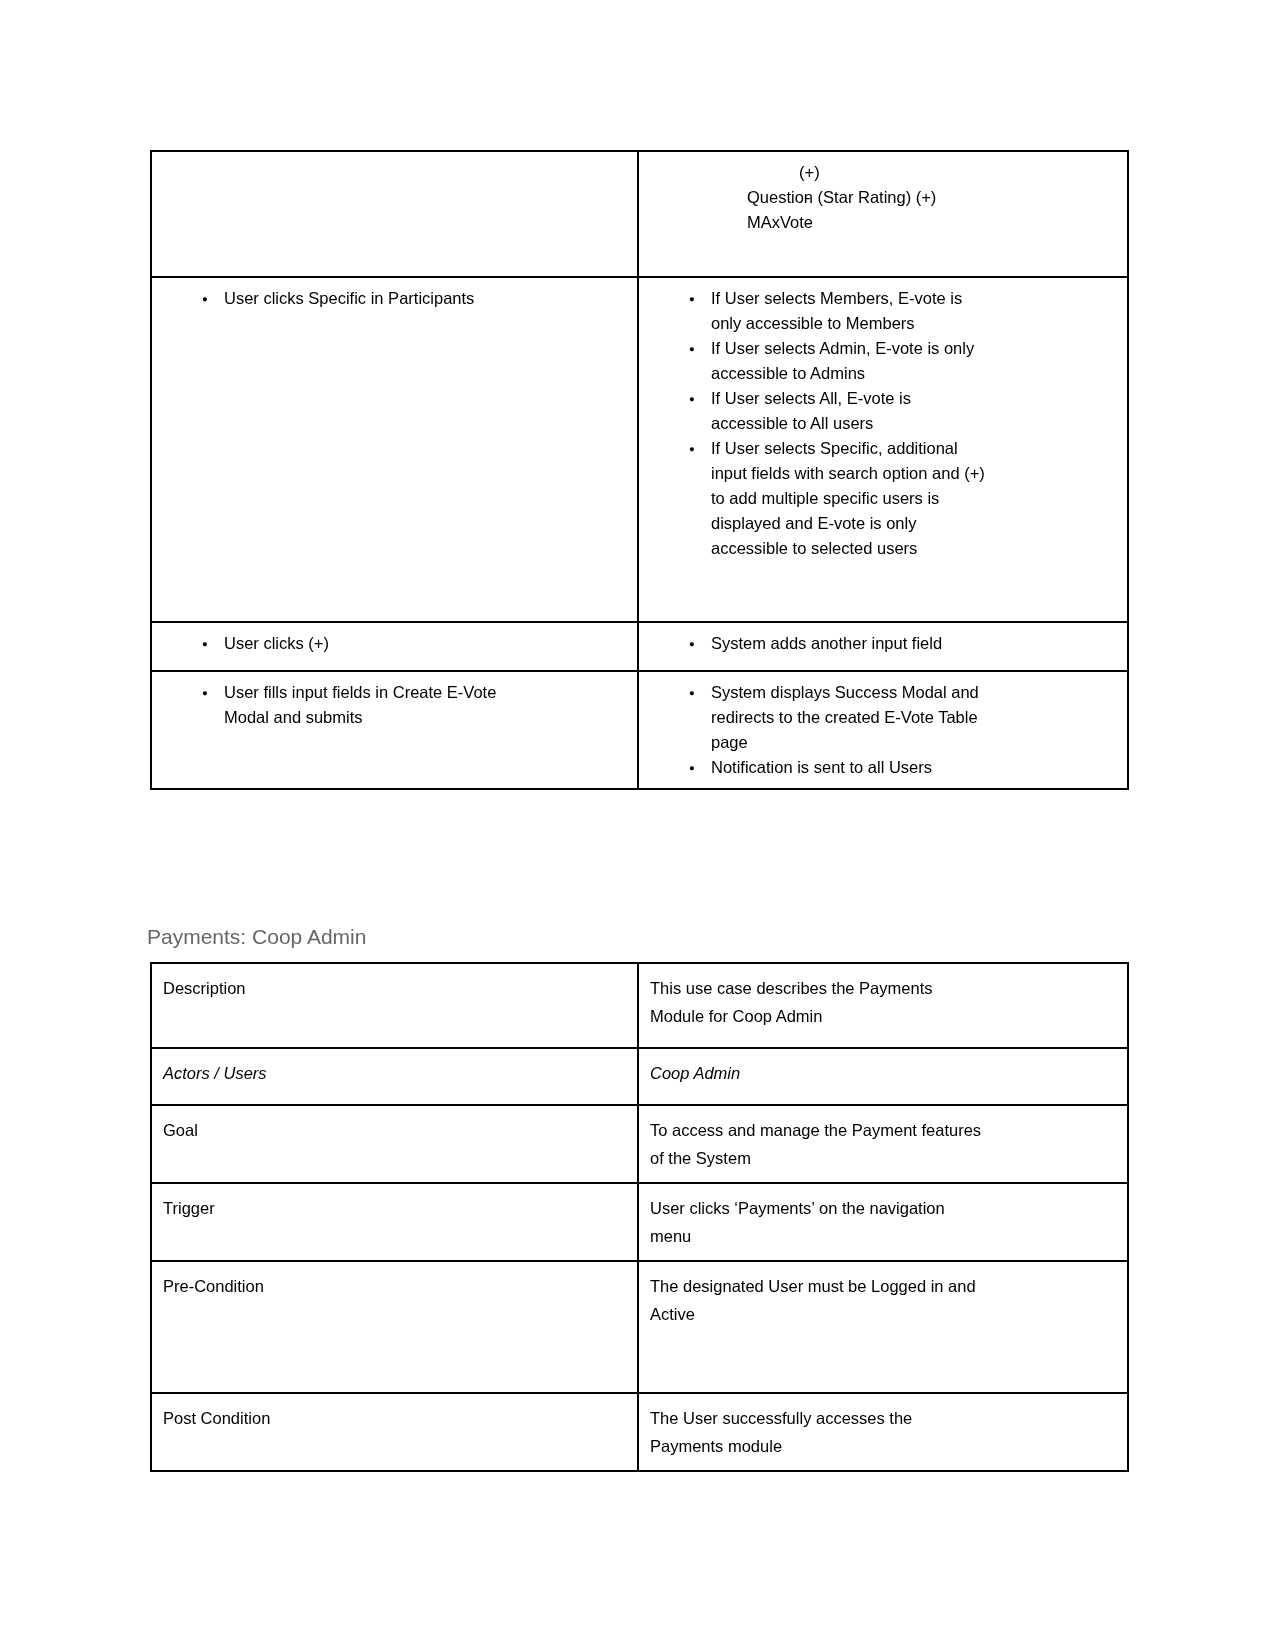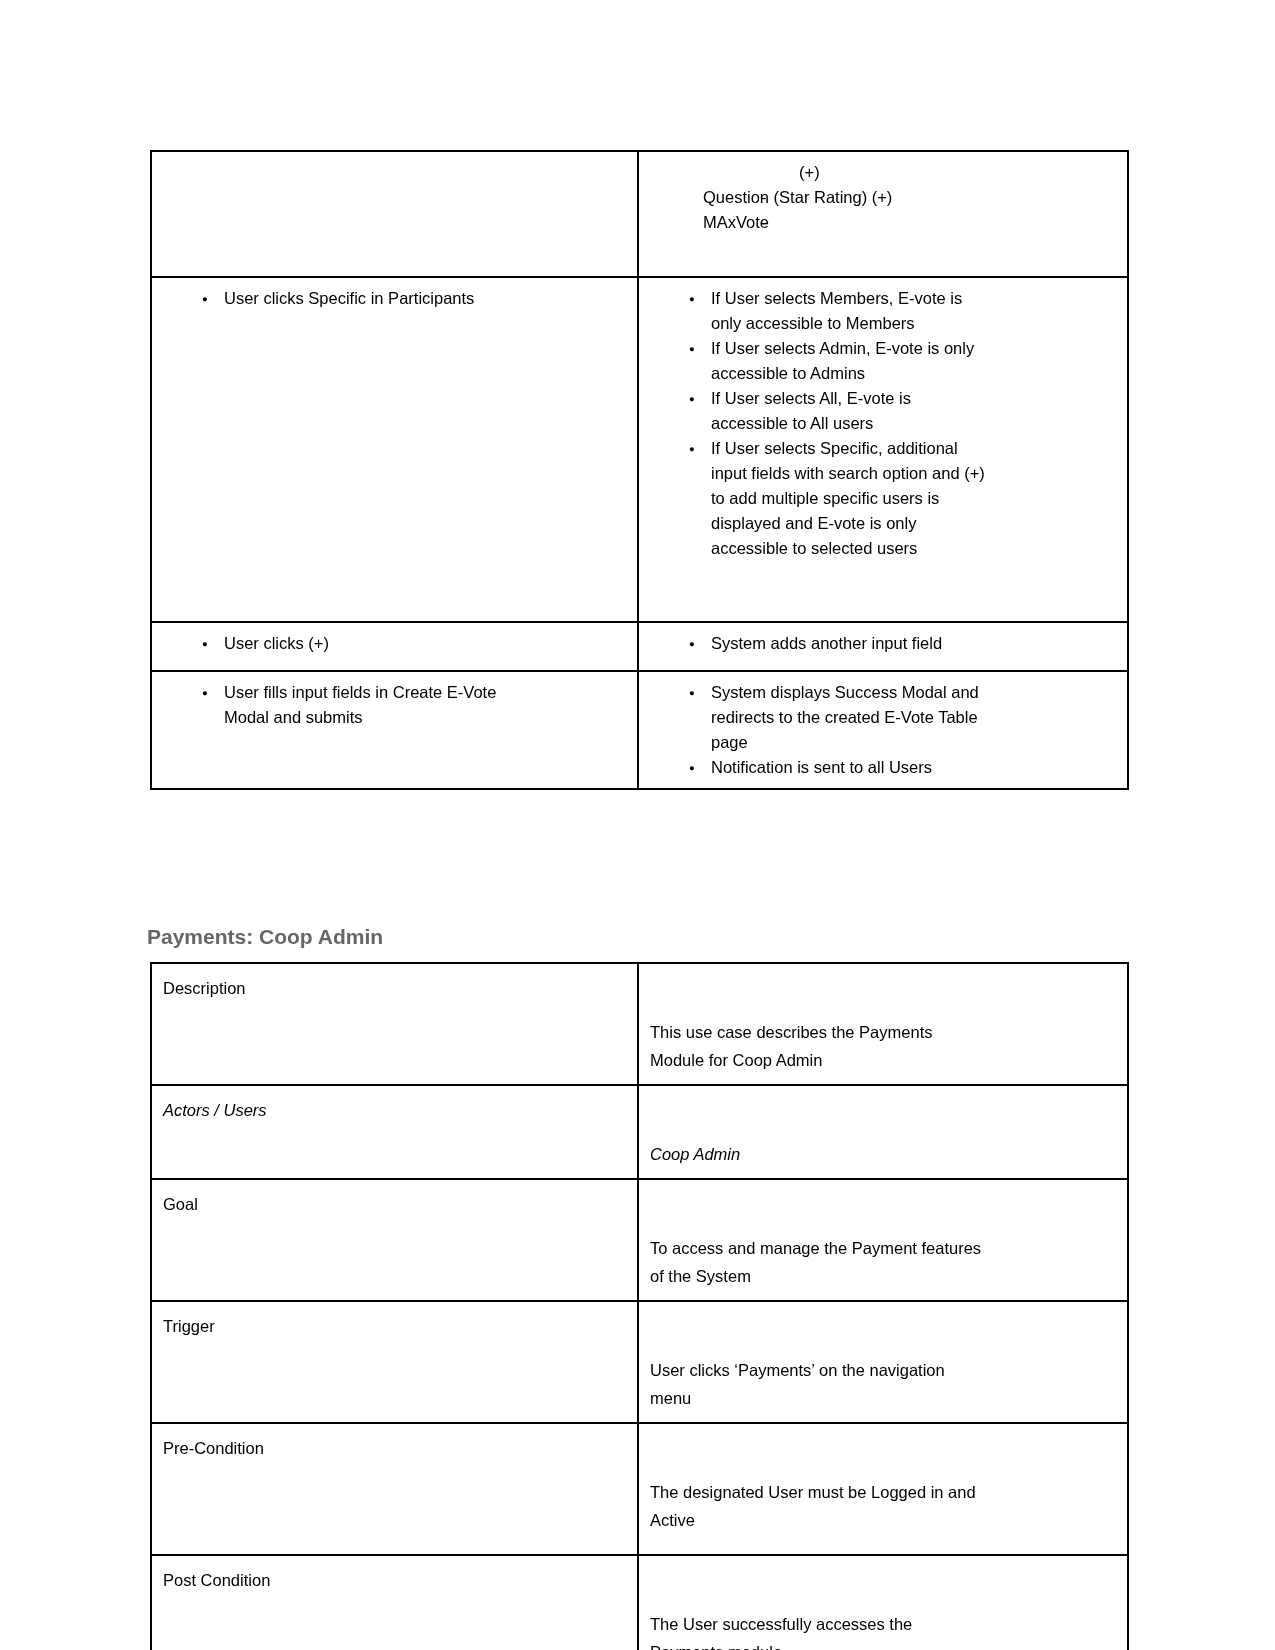--- a/index.html
+++ b/index.html
@@ -31,50 +31,50 @@
   #use-case-table tr:nth-child(2) { height: 345px; }
   #use-case-table tr:nth-child(3) { height: 49px;  }
   #use-case-table tr:nth-child(4) { height: 105px; }
 
   ul.blist, ul.dlist { margin: 0; padding: 0; list-style: none; }
   ul.blist li, ul.dlist li {
     position: relative;
     white-space: pre-line;
   }
   ul.blist li { padding-left: 72px; }
-  ul.dlist li { padding-left: 64px; }
+  ul.dlist li { padding-left: 64px; margin-left: 44px; }
   .marker { position: absolute; top: 0; }
   .marker-bullet { left: 50px;  font-size: 9.5px;  line-height: 25px; }
   .marker-bullet::before { content: "●"; }
   .marker-dash   { left: 122px; font-size: 16.5px; line-height: 25px; }
   .marker-dash::before { content: "-"; }
   .dash-continuation { padding-left: 160px; white-space: pre-line; }
 
   
   #section-heading {
     position: absolute;
     left: 147px; top: 924px;
     font-size: 21px;
     line-height: 26px;
     color: #666666;
-    font-weight: 700;
+    font-weight: 400;
   }
 
   
   #payments-table { left: 150px; top: 962px; width: 977px; }
   #payments-table td { padding: 10px 11px; font-size: 16.5px; line-height: 28px; }
   #payments-table col.c-left  { width: 487px; }
   #payments-table col.c-right { width: 490px; }
   #payments-table tr:nth-child(1) { height: 85px; border-radius: 6px;  }
   #payments-table tr:nth-child(2) { height: 57px; font-style: italic;  }
   #payments-table tr:nth-child(3) { height: 77px;  }
   #payments-table tr:nth-child(4) { height: 78px; border-radius: 9px;  }
   #payments-table tr:nth-child(5) { height: 132px; }
   #payments-table tr:nth-child(6) { height: 75px;  }
-  .field-value { white-space: pre-line; margin-top: 44px; }
+  .field-value { white-space: pre-line; }
 </style>
 </head>
 <body>
 
 <div id="section-heading">Payments: Coop Admin</div>
 
 <table id="use-case-table" class="doc-table">
   <colgroup>
       <col class="c-left">
       <col class="c-right">

